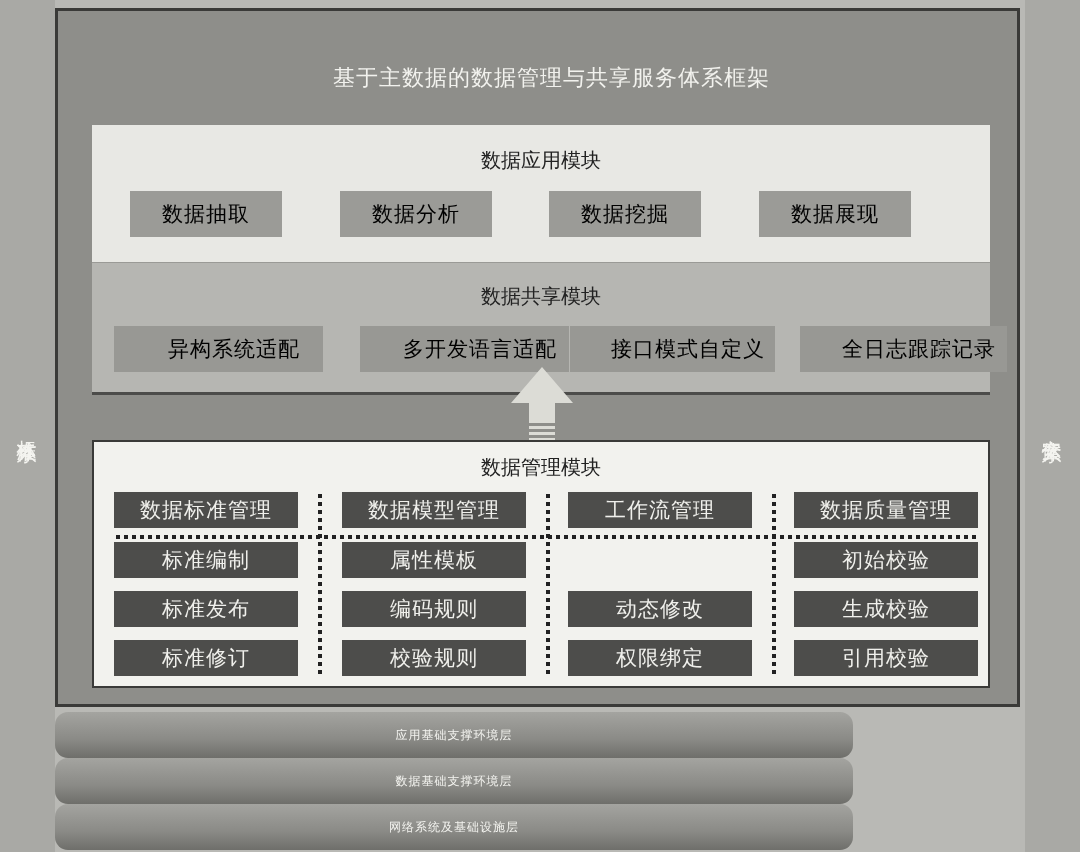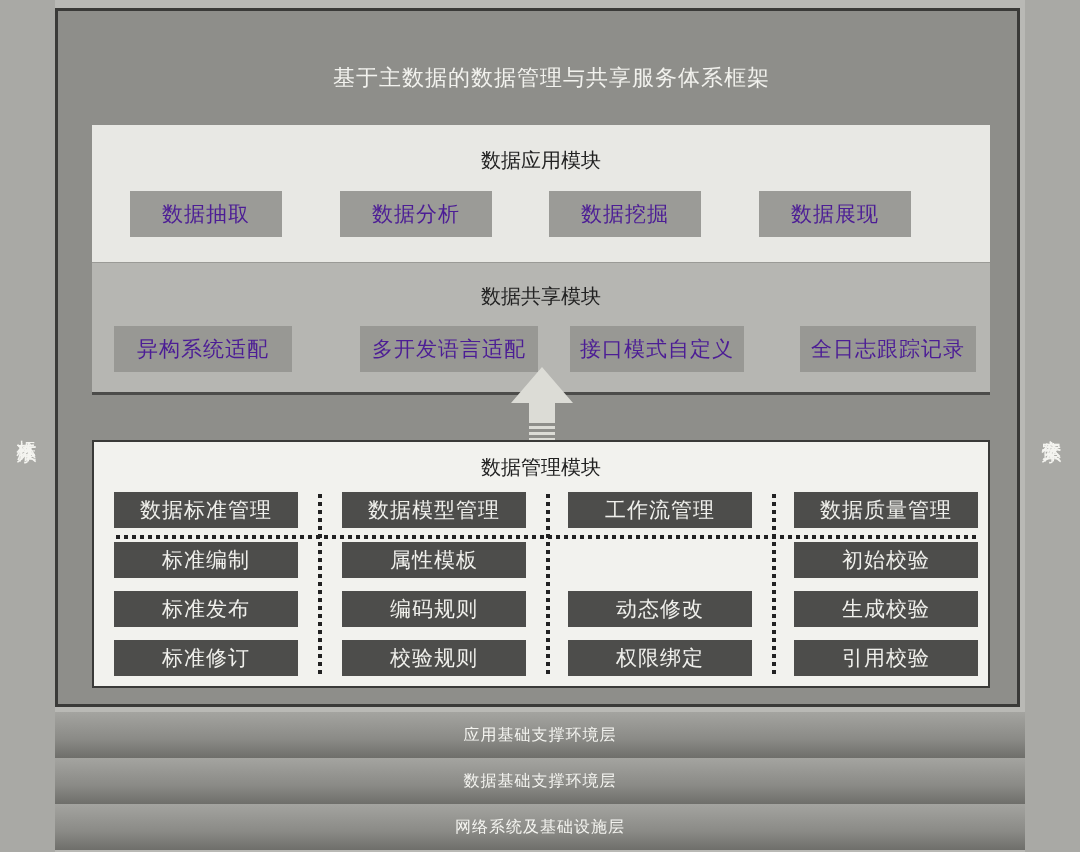--- a/index.html
+++ b/index.html
@@ -36,24 +36,24 @@
     position: absolute; left: 0; right: 0; text-align: center;
     font-size: 20px; color: #222;
   }
   .app { top: 125px; height: 137px; background: #e8e8e4; }
   .app .panel-title { top: 22px; }
   .share { top: 262px; height: 130px; background: #b6b6b2;
            box-shadow: 0 3px 0 #4c4c4a; border-top: 1px solid #9a9a96; }
   .share .panel-title { top: 20px; }
   .chip {
     position: absolute; display: flex; align-items: center; justify-content: center;
-    font-size: 21px; color: #4c1d95; letter-spacing: 1px;
+    font-size: 21px; color: #000000; letter-spacing: 1px;
   }
   .app .chip { top: 66px; height: 46px; width: 152px; background: #9b9b97; }
-  .share .chip { top: 63px; height: 46px; background: #989894; }
+  .share .chip { top: 63px; height: 46px; background: #989894; padding-left: 31px; }
   .arrow {
     position: absolute; left: 509px; top: 365px; width: 66px; height: 76px;
   }
   .mgmt {
     top: 440px; height: 248px; background: #f2f2ee;
     border: 2px solid #3a3a38;
   }
   .mgmt .panel-title { top: 12px; }
   .cell {
     position: absolute; height: 36px; width: 184px;
@@ -65,24 +65,24 @@
     position: absolute; width: 4px; top: 52px; height: 182px;
     background-image: linear-gradient(#222 55%, transparent 55%);
     background-size: 4px 8px;
   }
   .hdots {
     position: absolute; height: 4px; left: 22px; right: 12px; top: 93px;
     background-image: linear-gradient(90deg, #222 55%, transparent 55%);
     background-size: 8px 4px;
   }
   .layer {
-    position: absolute; left: 55px; width: 970px; height: 46px;
+    position: absolute; left: 55px; width: 798px; height: 46px;
     background: linear-gradient(#a4a4a0 0%, #8a8a86 60%, #6e6e6a 100%);
     display: flex; align-items: center; justify-content: center;
-    color: #f4f4f0; font-size: 16px; letter-spacing: 1px;
+    color: #f4f4f0; font-size: 12px; letter-spacing: 1px; border-radius: 13px;
   }
 </style>
 </head>
 <body>
 
 <div class="side left">
   <span class="vtext">标准体系</span>
 </div>
 <div class="side right">
   <span class="vtext">安全体系</span>

